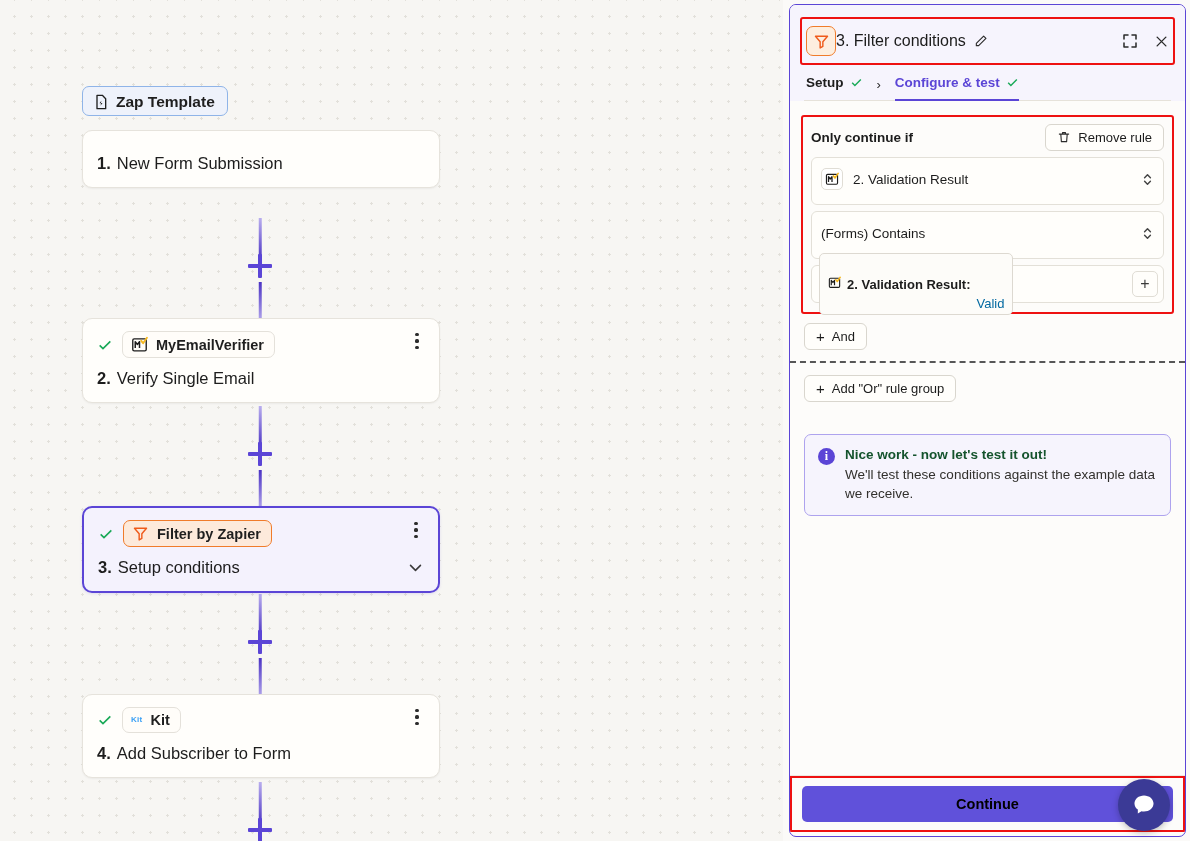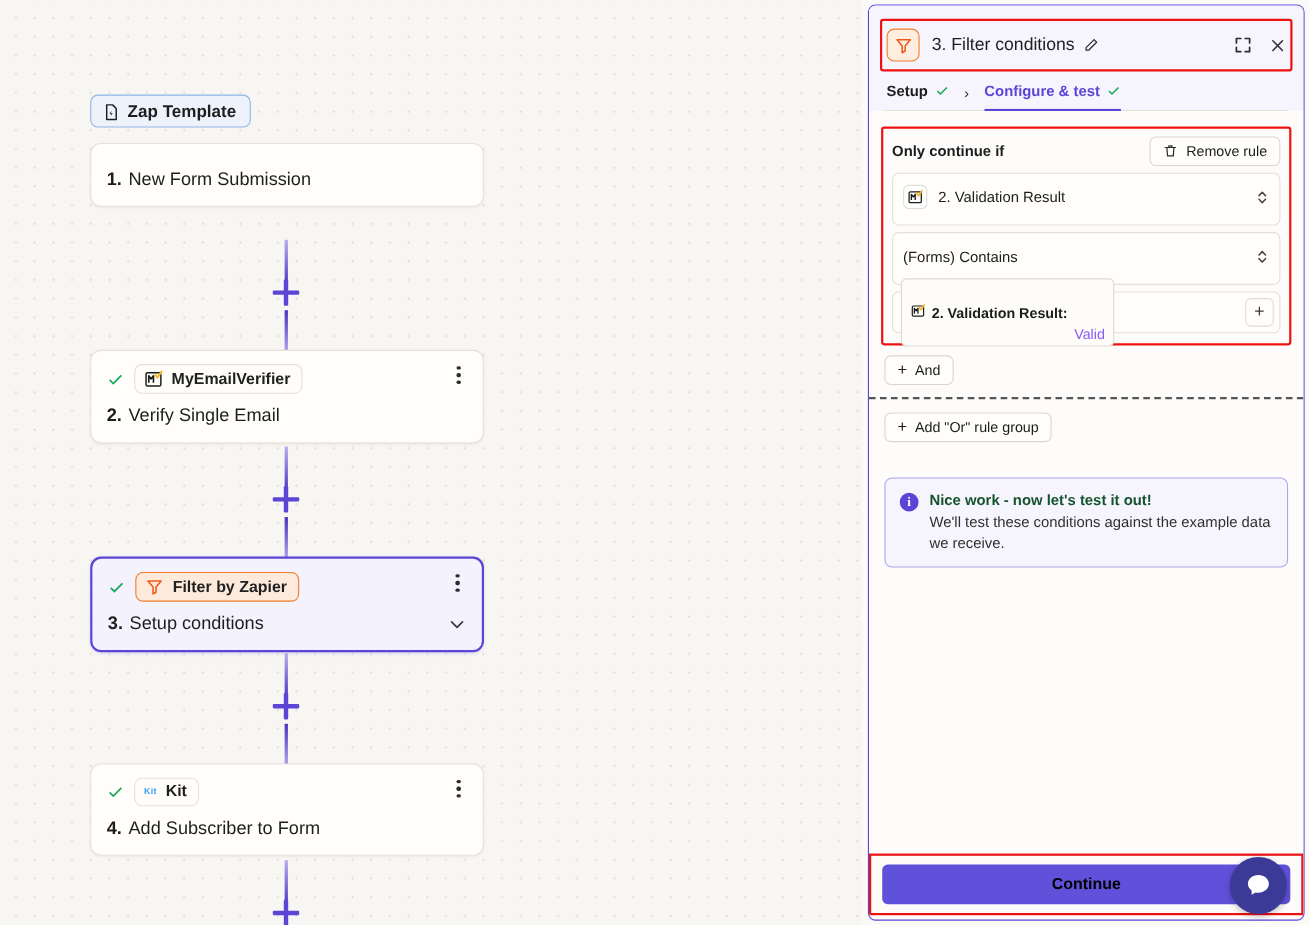--- a/index.html
+++ b/index.html
@@ -113,21 +113,21 @@
     border: 1.5px solid #5b45d6;
     border-radius: 7px;
     display: flex; flex-direction: column;
     overflow: hidden;
   }
   .panel-head {
     background: #f6f4fd;
     padding: 14px 14px 0 14px;
     flex: none;
   }
-  .ph-row { display: flex; align-items: center; gap: 11px; height: 40px; }
+  .ph-row { display: flex; align-items: center; height: 40px; }
   .filter-sq {
     width: 30px; height: 30px; flex: none;
     border: 1.5px solid #f07c2b; background: #fdeedf;
     border-radius: 7px;
     display: flex; align-items: center; justify-content: center;
   }
   .ph-title { font-size: 16px; color: #1c1c1c; display: flex; align-items: center; gap: 8px; }
   .pencil { width: 14px; height: 14px; color: #2b2b2b; cursor: pointer; }
   .ph-actions { margin-left: auto; display: flex; align-items: center; gap: 16px; }
   .ph-actions svg { cursor: pointer; color: #2b2b2b; }
@@ -180,21 +180,21 @@
     border: 1px solid #e3e0d8; background: #fffefb;
     border-radius: 6px; height: 38px;
     padding: 0 5px 0 7px;
   }
   .token {
     display: inline-flex; align-items: center; gap: 6px;
     border: 1px solid #ddd9d1; background: #fdfcf9; border-radius: 5px;
     padding: 3px 8px; font-size: 13px;
   }
   .token b { color: #1c1c1c; font-weight: bold; }
-  .token .v { color: #8b5cf6; margin-top: 39px; }
+  .token .v { color: #0369a1; margin-top: 39px; }
   .plus-box {
     margin-left: auto; width: 26px; height: 26px;
     border: 1px solid #e0ddd5; background: #fffefb; border-radius: 5px;
     display: flex; align-items: center; justify-content: center;
     font-size: 16px; color: #3a3a3a; cursor: pointer;
   }
   .and-btn { margin: 9px 0 0 14px; }
   .dashed-sep {
     margin: 11px 0 0 0;
     border-top: 2px dashed #3a3a3a; opacity: .85;

